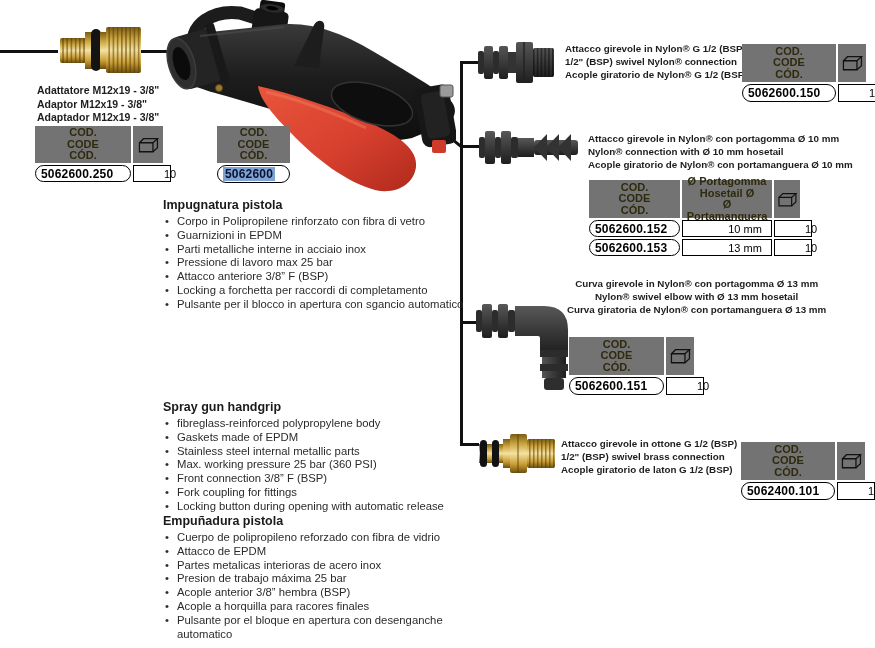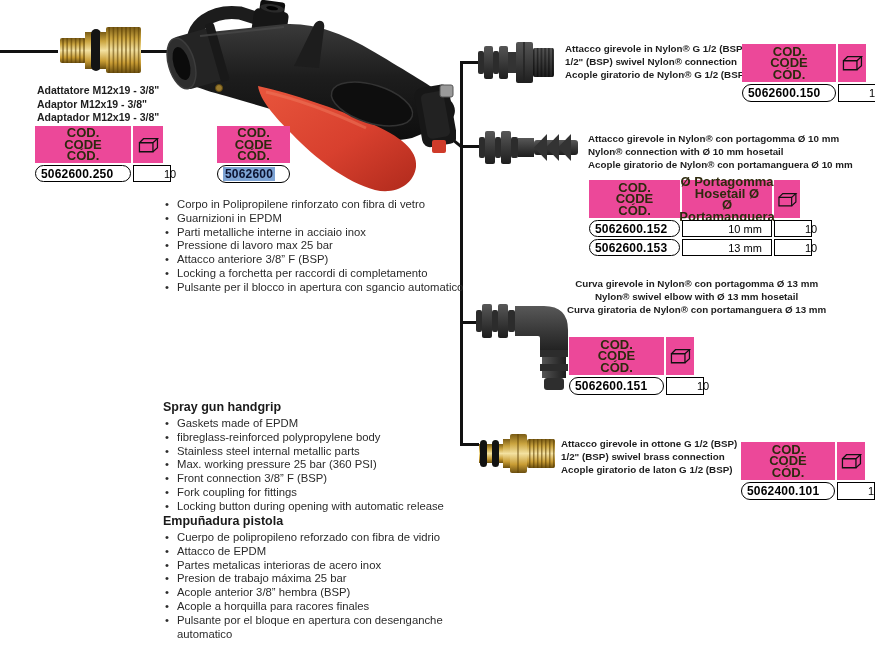--- a/index.html
+++ b/index.html
@@ -8,21 +8,21 @@
     font-family:"Liberation Sans", sans-serif;color:#222;
   }
   
   .cline{position:absolute;background:#111;}
   .cline.h{height:2.6px;}
   .cline.v{width:2.6px;}
   .cline.diag{height:2.6px;transform-origin:0 0;transform:rotate(39deg);}
   
   .ptable{position:absolute;display:grid;gap:2px;}
   .ptable .th{
-    background:#ec4899;color:#2e2a0e;font-weight:bold;font-size:13px;line-height:11.5px;
+    background:#737373;color:#2e2a0e;font-weight:bold;font-size:11px;line-height:11.5px;
     text-align:center;display:flex;align-items:center;justify-content:center;
     white-space:pre-line;padding:1px 2px;box-sizing:border-box;
   }
   .ptable .td{
     background:#fff;border:1.6px solid #000;display:flex;align-items:center;
     box-sizing:border-box;font-size:12px;color:#000;
   }
   .ptable .td.code{font-weight:bold;justify-content:flex-start;padding-left:5px;letter-spacing:.2px;border-radius:9px;}
   .ptable .td.qty,.ptable .td.size{font-weight:normal;font-size:11px;justify-content:center;padding-left:36px;}
   .sel{background:#7da3d4;padding:0 2px;color:#0b1230;}
@@ -154,36 +154,37 @@
   <div class="ptable" style="left:217px;top:126px;grid-template-columns:73px;grid-template-rows:37px 18px;">
     <div class="th">COD.
 CODE
 CÓD.</div>
     <div class="td code">
       <span class="sel">5062600</span>
     </div>
   </div>
 
   <div class="lang-block" style="left:163px;top:198px;">
+    <p class="lang-title">Impugnatura pistola</p>
     <ul>
       <li>Corpo in Polipropilene rinforzato con fibra di vetro</li>
       <li>Guarnizioni in EPDM</li>
       <li>Parti metalliche interne in acciaio inox</li>
       <li>Pressione di lavoro max 25 bar</li>
       <li>Attacco anteriore 3/8” F (BSP)</li>
       <li>Locking a forchetta per raccordi di completamento</li>
       <li>Pulsante per il blocco in apertura con sgancio automatico</li>
     </ul>
   </div>
 
   <div class="lang-block" style="left:163px;top:355px;margin-top:45px;">
     <p class="lang-title">Spray gun handgrip</p>
     <ul>
+      <li>fibreglass-reinforced polypropylene body</li>
       <li>Gaskets made of EPDM</li>
-      <li>fibreglass-reinforced polypropylene body</li>
       <li>Stainless steel internal metallic parts</li>
       <li>Max. working pressure 25 bar (360 PSI)</li>
       <li>Front connection 3/8” F (BSP)</li>
       <li>Fork coupling for fittings</li>
       <li>Locking button during opening with automatic release</li>
     </ul>
   </div>
 
   <div class="lang-block" style="left:163px;top:514px;">
     <p class="lang-title">Empuñadura pistola</p>

